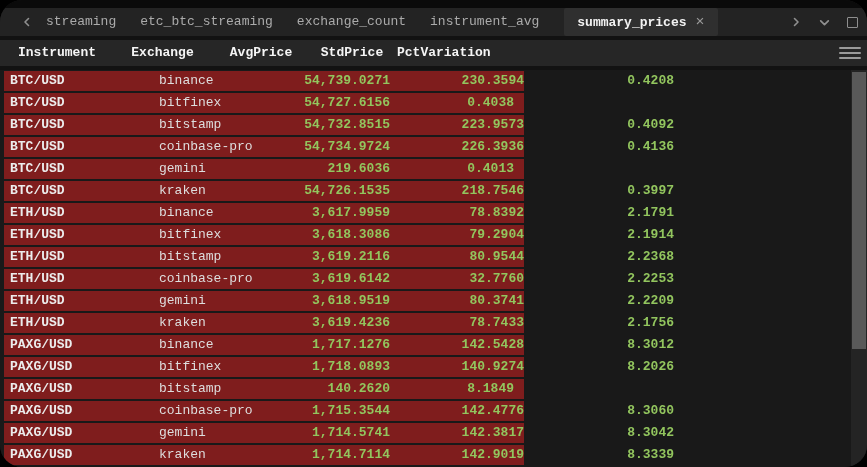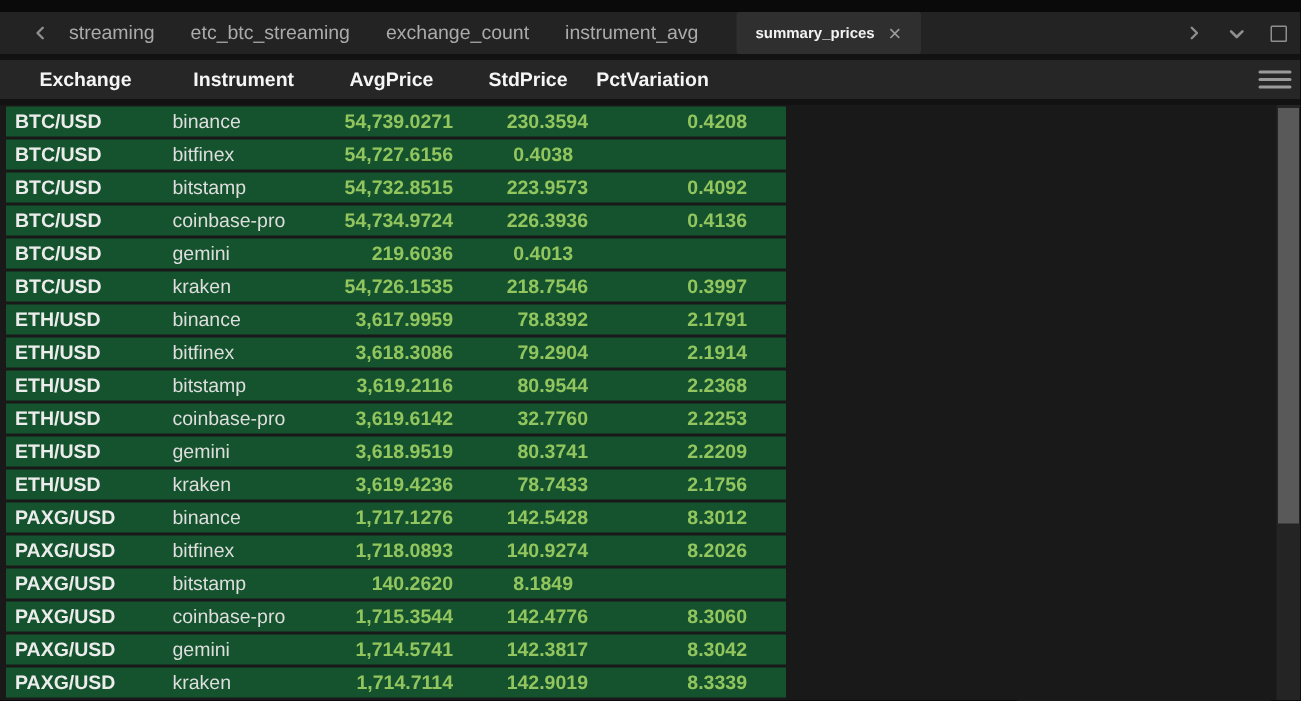--- a/index.html
+++ b/index.html
@@ -1,22 +1,23 @@
 <!DOCTYPE html>
 <html><head>
 <meta charset="utf-8">
 <style>
   * { margin: 0; padding: 0; box-sizing: border-box; }
   html, body { background: #000; }
   .window {
     position: relative;
     width: 867px; height: 467px;
     overflow: hidden;
-    font-family: Liberation Sans, sans-serif;
+    font-family: Liberation Mono, monospace;
     background: #191919;
+    border-radius: 22px;
     -webkit-font-smoothing: antialiased;
   }
   
   .top-strip { position: absolute; top: 0; left: 0; right: 0; height: 8px; background: #0a0a0a; }
 
   
   .tabbar {
     position: absolute; top: 8px; left: 0; right: 0; height: 28px;
     background: #232323;
     display: flex; align-items: center;
@@ -24,21 +25,21 @@
   .tab-back { margin-left: 20px; display: flex; align-items: center; cursor: pointer; }
   .tab {
     padding: 0 12px; height: 28px; line-height: 28px;
     font-size: 13px; color: #ababab; white-space: nowrap; cursor: pointer;
   }
   .tab-active {
     margin-left: 13px; padding: 0 13px; height: 28px;
     display: flex; align-items: center; gap: 9px;
     background: #2f2f2f; border-radius: 2px; cursor: pointer;
   }
-  .tab-active .lbl { font-size: 10px; font-weight: 700; color: #f2f2f2; white-space: nowrap; }
+  .tab-active .lbl { font-size: 13px; font-weight: 700; color: #f2f2f2; white-space: nowrap; }
   .tab-close { color: #9a9a9a; font-size: 15px; line-height: 1; cursor: pointer; }
   .tab-icons { margin-left: auto; display: flex; align-items: center; gap: 14px; padding-right: 8px; }
   .icon-btn { display: flex; align-items: center; justify-content: center; width: 14px; height: 14px; cursor: pointer; }
   .sq { width: 11px; height: 11px; border: 1.5px solid #8f8f8f; border-radius: 1px; }
   svg.chev { stroke: #8f8f8f; stroke-width: 1.6; fill: none; stroke-linecap: round; stroke-linejoin: round; }
 
   
   .header-band { position: absolute; top: 36px; left: 0; right: 0; height: 34px; background: #121212; }
   .header-row {
     position: absolute; top: 4px; left: 0; right: 0; height: 26px;
@@ -48,23 +49,23 @@
   }
   .hcell { font-size: 13px; font-weight: 700; color: #f5f5f5; text-align: center; line-height: 26px; white-space: nowrap; }
   .hcell.c5 { padding-right: 40px; }
   .hamburger { justify-self: end; margin-right: 6px; display: flex; flex-direction: column; gap: 3px; cursor: pointer; }
   .hamburger span { display: block; width: 22px; height: 2px; background: #9a9a9a; border-radius: 1px; }
 
   
   .body { position: absolute; top: 70px; left: 0; right: 0; bottom: 0; background: #191919; padding-top: 1px; overflow: hidden; }
   .trow {
     margin-left: 4px; width: 520px; height: 20px; margin-bottom: 2px;
-    background: #14532d;
+    background: #7f1d1d;
     display: grid; grid-template-columns: 106px 105px 92px 90px 116px;
-    align-items: center; cursor: default;
+    align-items: center; cursor: default; gap: 44px;
   }
   .cell { font-size: 13px; line-height: 20px; white-space: nowrap; overflow: hidden; }
   .c-inst { font-weight: 700; color: #ececec; padding-left: 6px; }
   .c-exch { font-weight: 400; color: #dedede; padding-left: 5px; }
   .c-num  { font-weight: 700; color: #92c55e; text-align: right; padding-right: 5px; }
   .c-num.last { padding-right: 15px; }
 
   
   .scroll-track { position: absolute; top: 70px; right: 0; bottom: 0; width: 16px; background: #242424; }
   .scroll-thumb { position: absolute; top: 2px; left: 1px; width: 14px; height: 277px; background: #595959; }
@@ -102,22 +103,22 @@
           </svg>
       </span>
       <span class="icon-btn">
         <span class="sq"></span>
       </span>
     </span>
   </div>
 
   <div class="header-band">
     <div class="header-row">
+      <span class="hcell c1">Instrument</span>
       <span class="hcell c2">Exchange</span>
-      <span class="hcell c1">Instrument</span>
       <span class="hcell c3">AvgPrice</span>
       <span class="hcell c4">StdPrice</span>
       <span class="hcell c5">PctVariation</span>
       <span class="hamburger">
         <span></span>
           <span></span>
           <span></span>
       </span>
     </div>
   </div>

